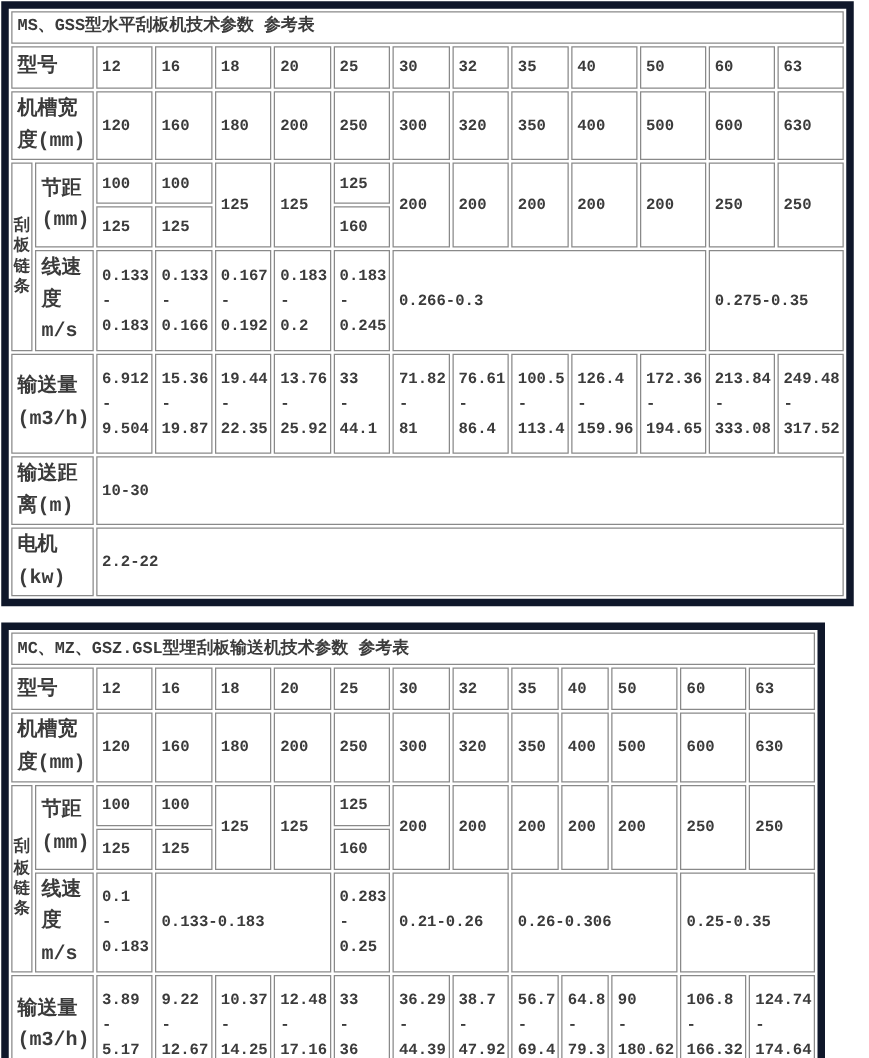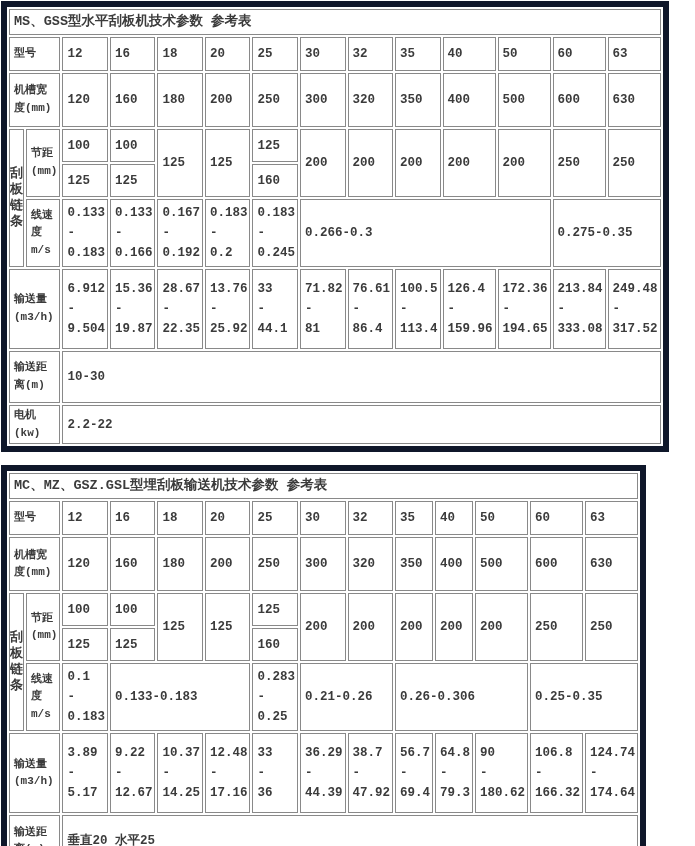--- a/index.html
+++ b/index.html
@@ -19,21 +19,21 @@
     color:#3b3b3b;
     font-size:12.5px;
     line-height:1.6;
     padding:1px 2px 1px 4px;
     vertical-align:middle;
     text-align:left;
     white-space:pre-line;
     overflow:hidden;
   }
   .ptable td.title { font-size:13.5px; }
-  .ptable td.lab { font-size:11px; }
+  .ptable td.lab { font-size:16px; }
   .ptable td.grp { text-align:center; padding:1px 0; line-height:1.25; font-size:13px; }
   tr.r-title  td { height:22px; }
   tr.r-model  td { height:30px; }
   tr.r-trough td { height:50px; }
   tr.r-pitch  td { height:29px; }
   tr.r-speed  td { height:64px; }
   tr.r-cap    td { height:76px; }
   tr.r-dist   td { height:48px; }
   tr.r-motor  td { height:27px; }
 </style>
@@ -136,21 +136,21 @@
     <td colspan="2">0.275-0.35</td>
   </tr>
   <tr class="r-cap">
     <td class="lab" colspan="2">输送量(m3/h)</td>
     <td>6.912
 -
 9.504</td>
     <td>15.36
 -
 19.87</td>
-    <td>28.67
+    <td>19.44
 -
 22.35</td>
     <td>13.76
 -
 25.92</td>
     <td>33
 -
 44.1</td>
     <td>71.82
 -

